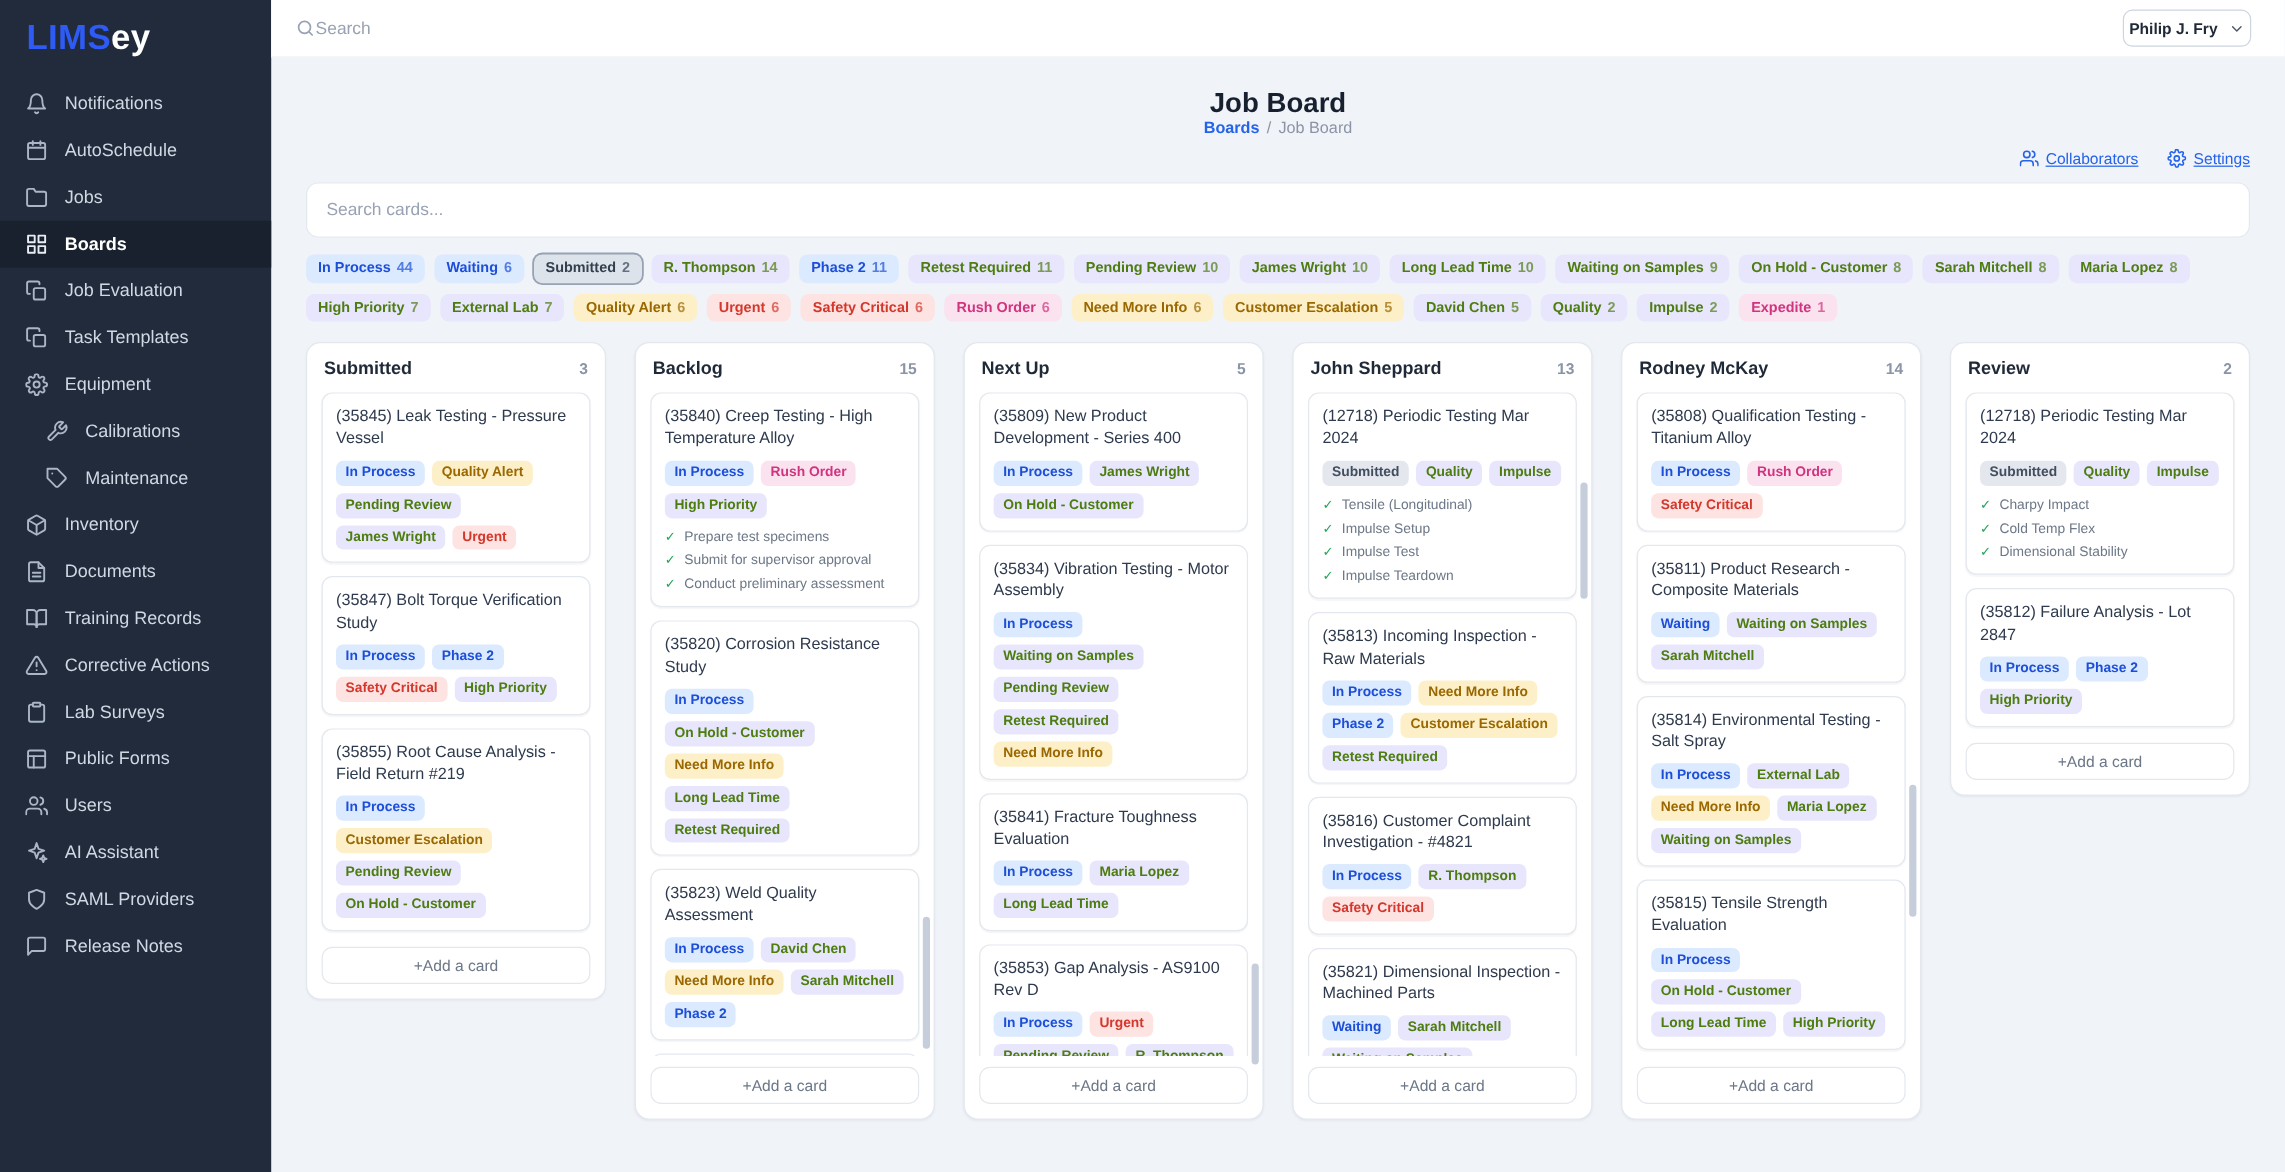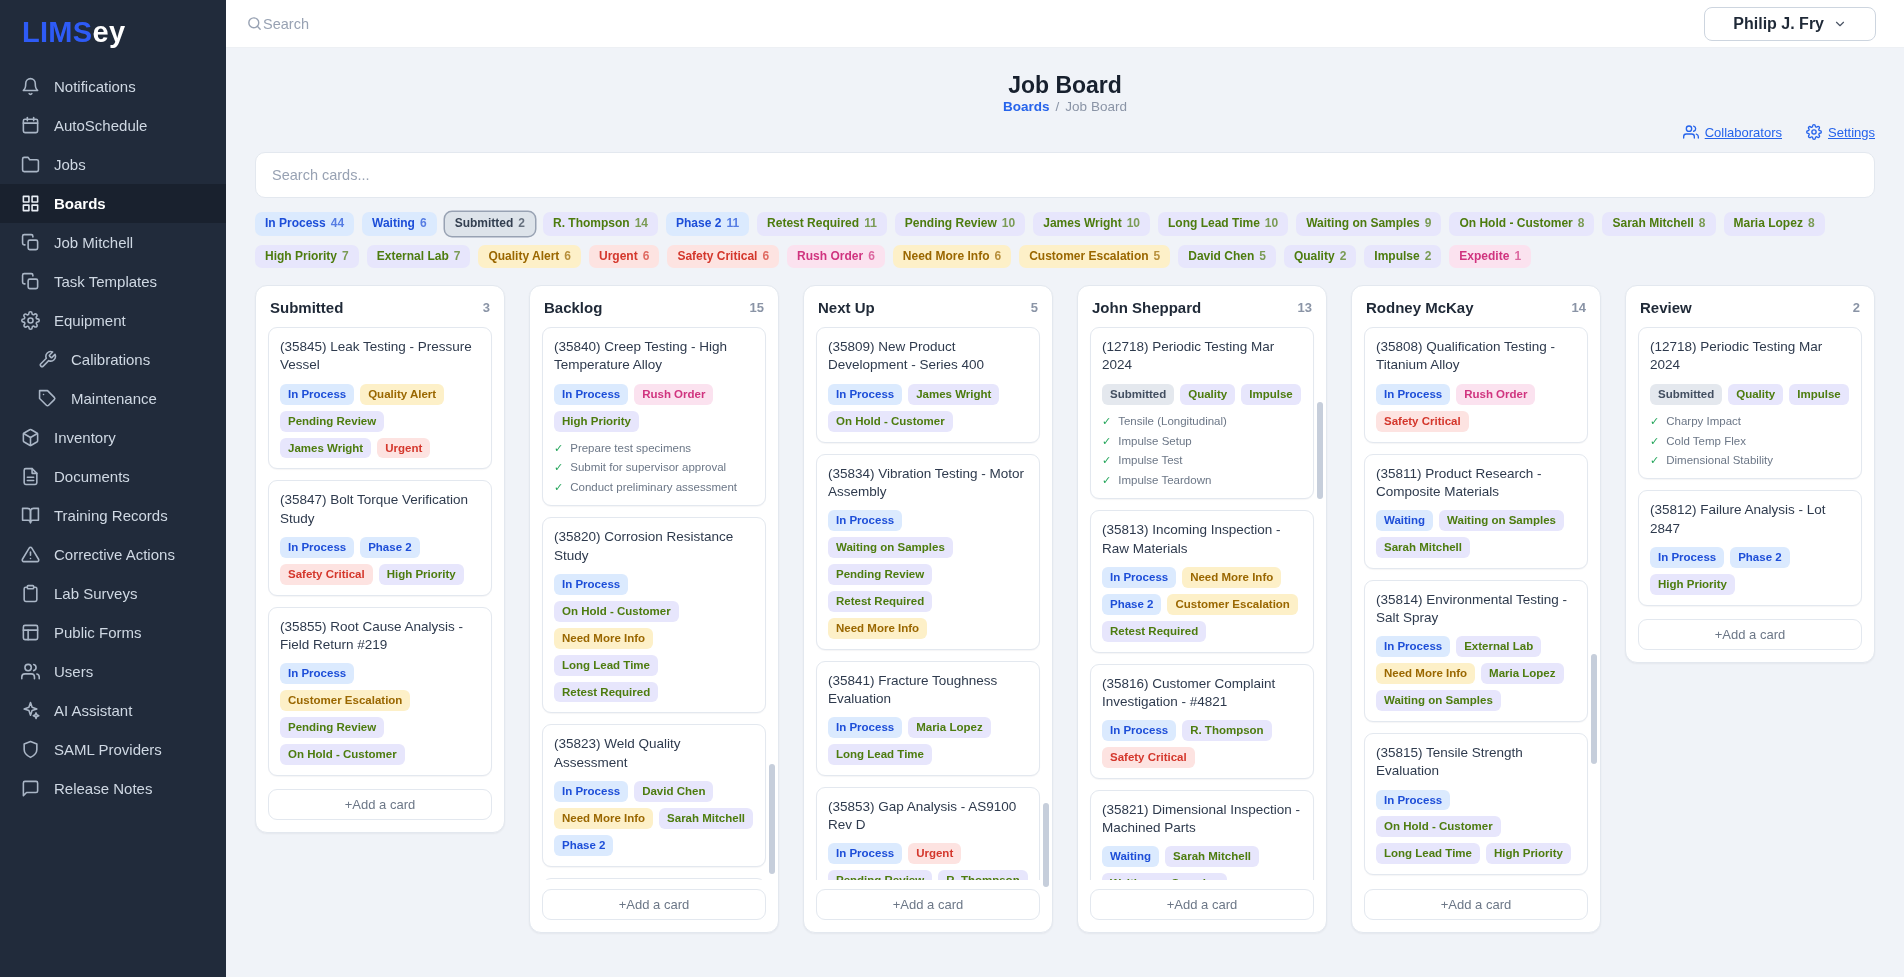--- a/index.html
+++ b/index.html
@@ -21,21 +21,21 @@
 .side-item.active .icon{color:#e8edf4;}
 .side-item.indent{padding-left:38px;}
 
 
 .main{flex:1;display:flex;flex-direction:column;min-width:0;}
 .topbar{height:48px;background:#fff;display:flex;align-items:center;justify-content:space-between;padding:0 28px 0 20px;border-bottom:1px solid #edf0f4;flex-shrink:0;}
 .topbar-search{display:flex;align-items:center;gap:0;flex:1;}
 .topbar-search .icon{width:17px;height:17px;color:#98a2b3;}
 .topbar-search input{border:none;outline:none;font-family:inherit;font-size:14.5px;color:#1f2937;background:transparent;width:420px;}
 .topbar-search input::placeholder{color:#98a2b3;}
-.user-btn{display:flex;align-items:center;gap:9px;background:#fff;border:1px solid #cdd5df;border-radius:8px;padding:7px 28px;font-family:inherit;font-size:16px;font-weight:700;color:#1f2937;cursor:pointer;}
+.user-btn{display:flex;align-items:center;gap:9px;background:#fff;border:1px solid #cdd5df;border-radius:8px;padding:7px 4px;font-family:inherit;font-size:13px;font-weight:700;color:#1f2937;cursor:pointer;}
 .user-btn .icon{width:14px;height:14px;color:#4b5565;}
 
 .content{flex:1;padding:24px 29px 0;overflow:hidden;}
 .header-row{display:flex;justify-content:center;align-items:center;flex-direction:column;}
 .page-title{font-size:23px;font-weight:700;color:#17202e;}
 .breadcrumb{font-size:13.5px;color:#8a94a6;display:flex;gap:6px;align-items:center;}
 .bc-link{color:#2563eb;font-weight:600;cursor:pointer;}
 .actions-row{display:flex;justify-content:flex-end;align-items:center;gap:24px;margin-top:10px;}
 .action-link{display:flex;align-items:center;gap:6px;color:#2563eb;font-size:13px;text-decoration:underline;cursor:pointer;}
 .action-link .icon{width:16px;height:16px;}
@@ -120,21 +120,21 @@
           </span>
           <span>Boards</span>
         </div>
         <div class="side-item">
           <span class="icon">
             <svg viewBox="0 0 24 24" fill="none" stroke="currentColor" stroke-width="2" stroke-linecap="round" stroke-linejoin="round">
               <rect x="9" y="9" width="12" height="12" rx="2"></rect>
               <path d="M5 15H4a2 2 0 0 1-2-2V4a2 2 0 0 1 2-2h9a2 2 0 0 1 2 2v1"></path>
             </svg>
           </span>
-          <span>Job Mitchell</span>
+          <span>Job Evaluation</span>
         </div>
         <div class="side-item">
           <span class="icon">
             <svg viewBox="0 0 24 24" fill="none" stroke="currentColor" stroke-width="2" stroke-linecap="round" stroke-linejoin="round">
               <rect x="9" y="9" width="12" height="12" rx="2"></rect>
               <path d="M5 15H4a2 2 0 0 1-2-2V4a2 2 0 0 1 2-2h9a2 2 0 0 1 2 2v1"></path>
             </svg>
           </span>
           <span>Task Templates</span>
         </div>

